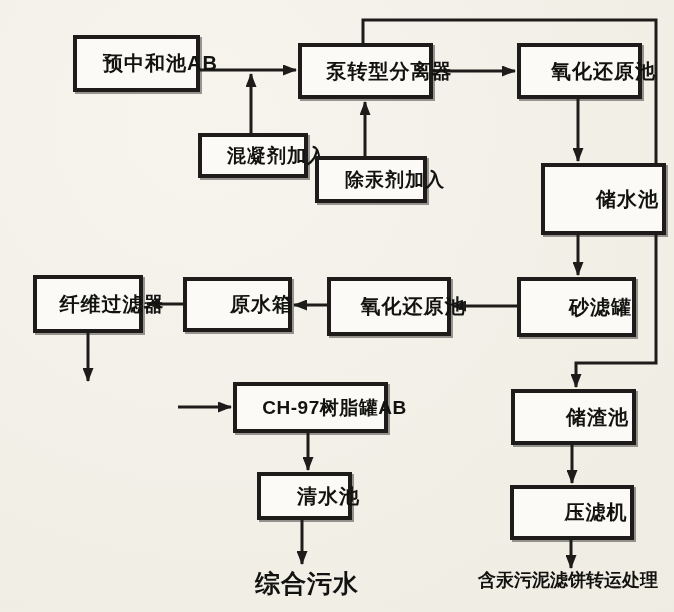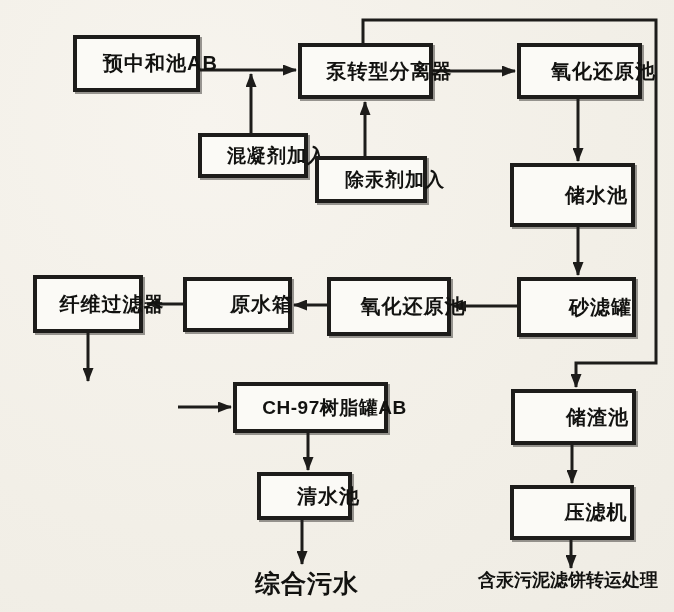--- a/index.html
+++ b/index.html
@@ -22,21 +22,21 @@
   .flabel{
     position:absolute;transform:translateX(-50%);
     color:#121210;font-weight:700;font-size:25px;letter-spacing:1px;white-space:nowrap;
   }
   
   #n-yzhc{left:73px;top:35px;width:127px;height:57px;}
   #n-bzfl{left:298px;top:43px;width:135px;height:56px;}
   #n-yhhy{left:517px;top:43px;width:125px;height:56px;}
   #n-hnj {left:198px;top:133px;width:110px;height:45px;font-size:19px;}
   #n-cgj {left:315px;top:156px;width:112px;height:47px;font-size:19px;}
-  #n-csc {left:510px;top:163px;width:125px;height:64px;}
+  #n-csc {left:541px;top:163px;width:125px;height:72px;}
   #n-slg {left:517px;top:277px;width:119px;height:60px;}
   #n-mfl {left:327px;top:277px;width:124px;height:59px;}
   #n-ysx {left:183px;top:277px;width:109px;height:55px;}
   #n-xwgl{left:33px;top:275px;width:110px;height:58px;}
   #n-hxf {left:23px;top:383px;width:155px;height:55px;font-size:18px;letter-spacing:0.5px;}
   #n-ch97{left:233px;top:382px;width:155px;height:51px;font-size:19px;letter-spacing:0.5px;}
   #n-qsc {left:257px;top:472px;width:95px;height:48px;}
   #n-czc {left:511px;top:389px;width:125px;height:56px;}
   #n-ylj {left:510px;top:485px;width:124px;height:55px;}
   #l-zhws{left:307px;top:567px;}

